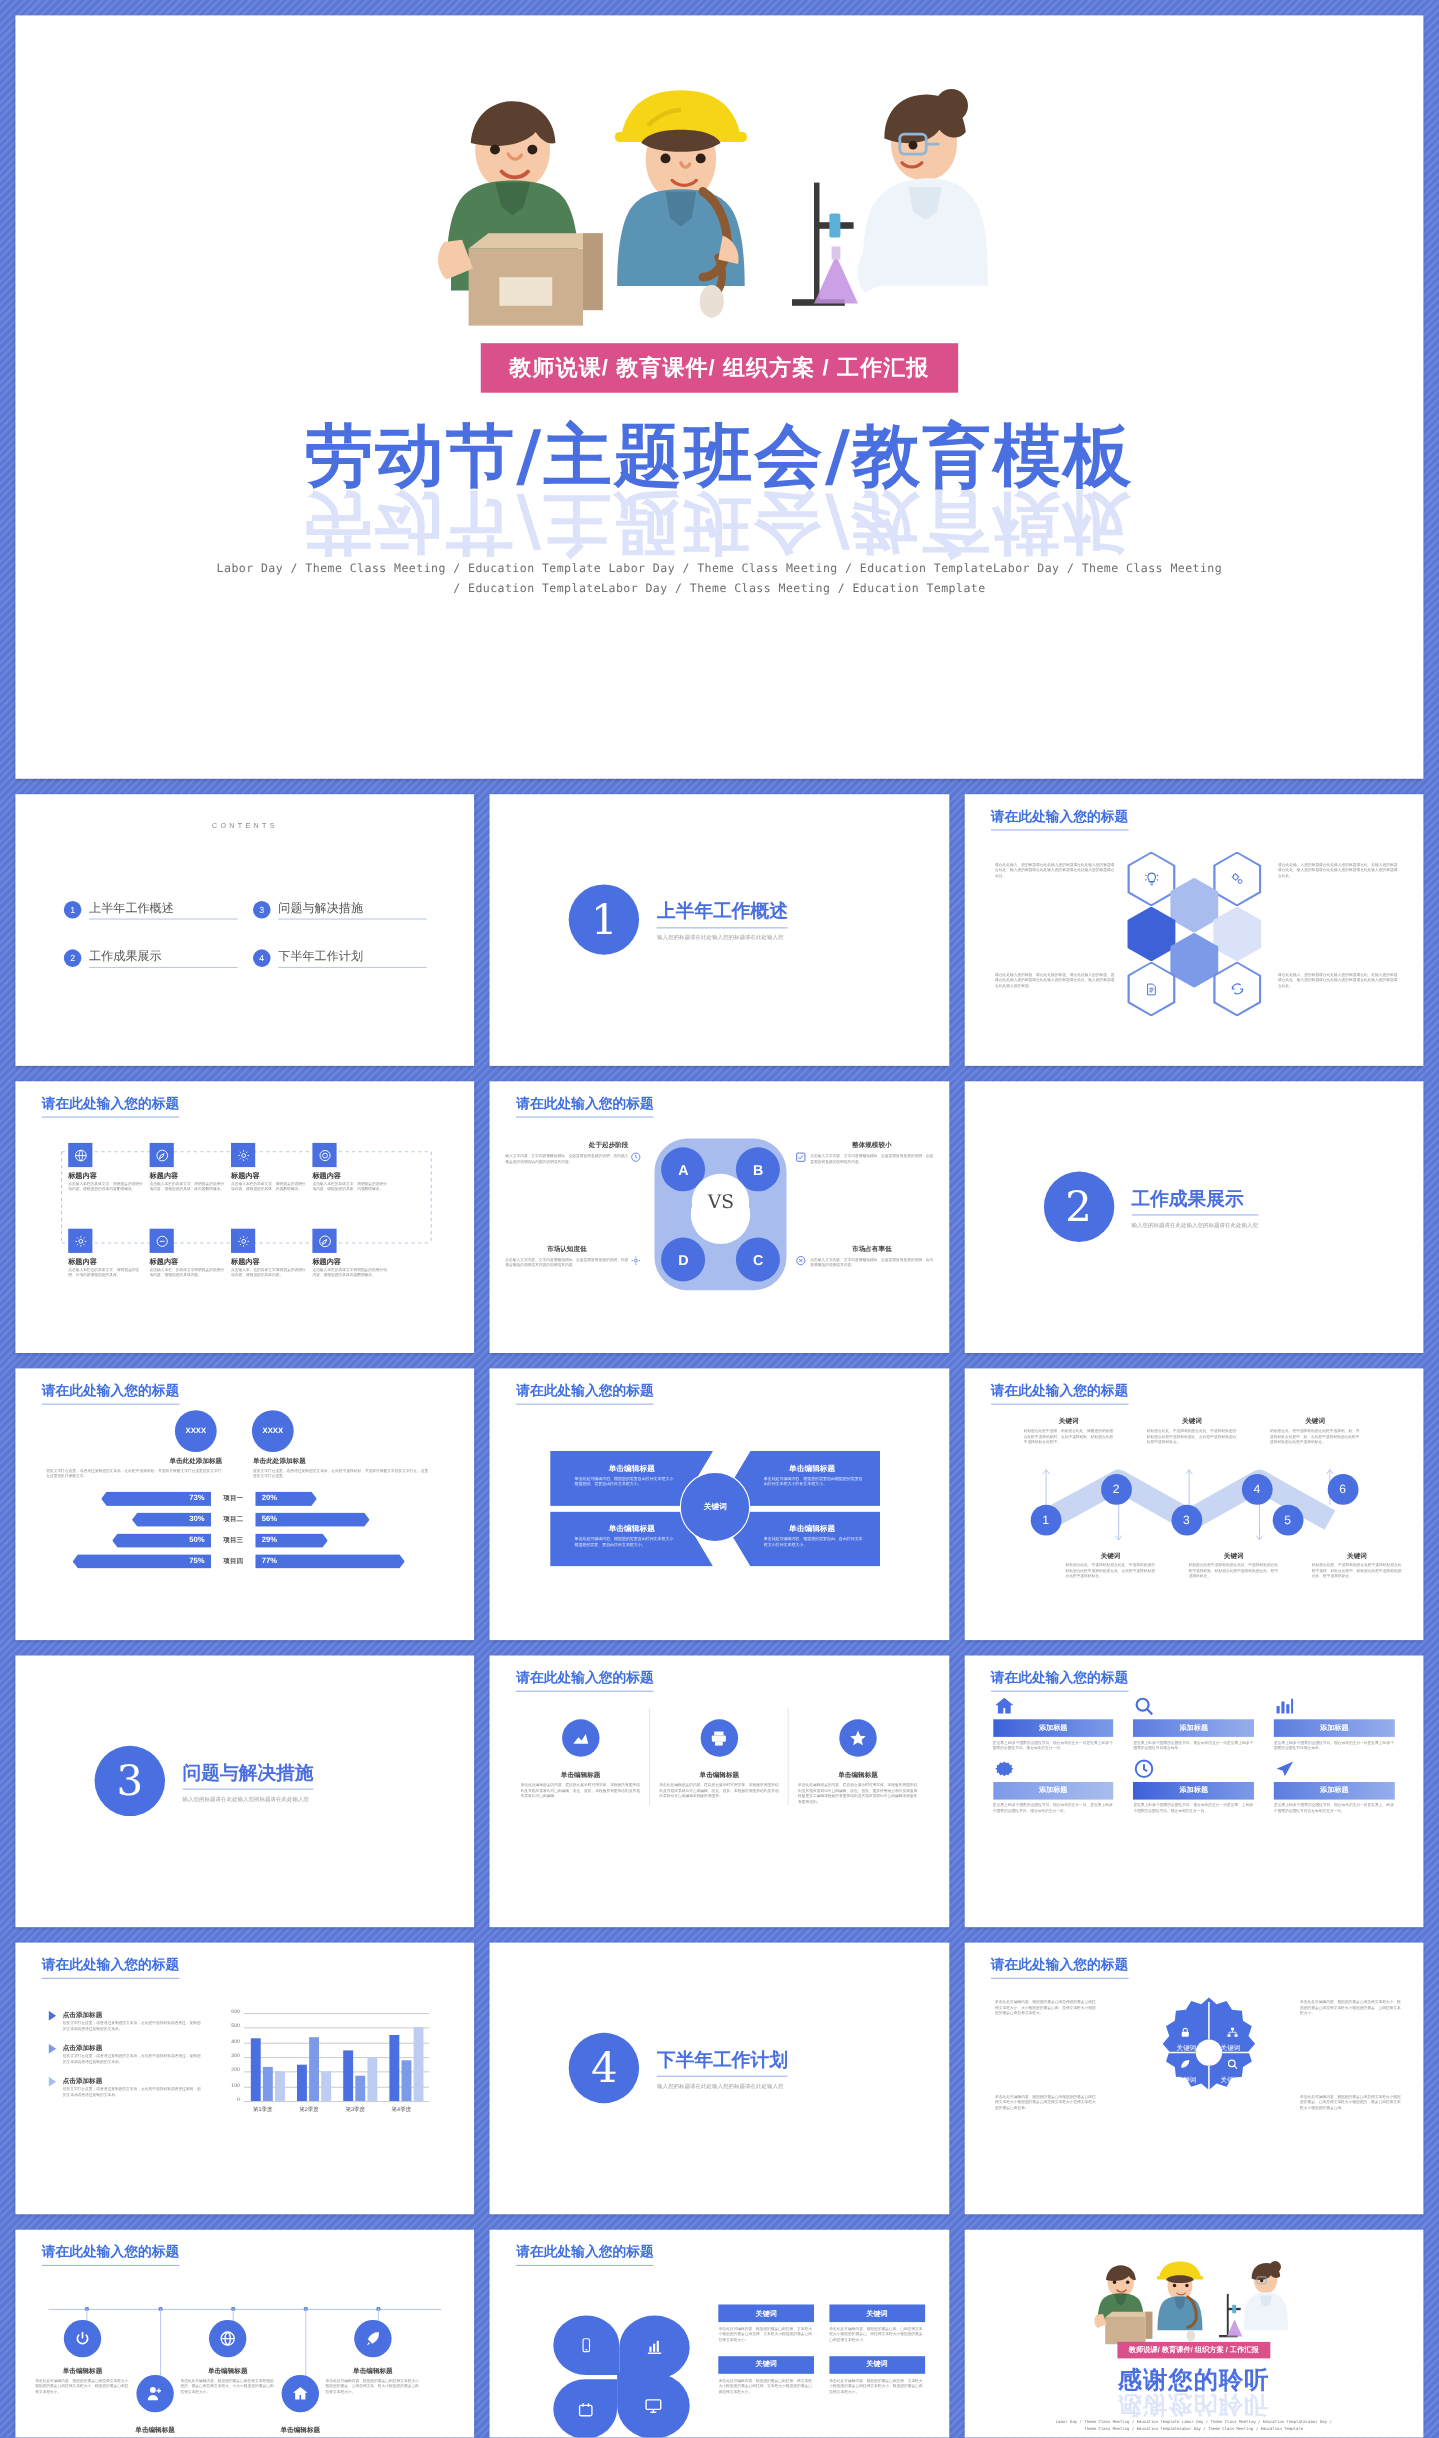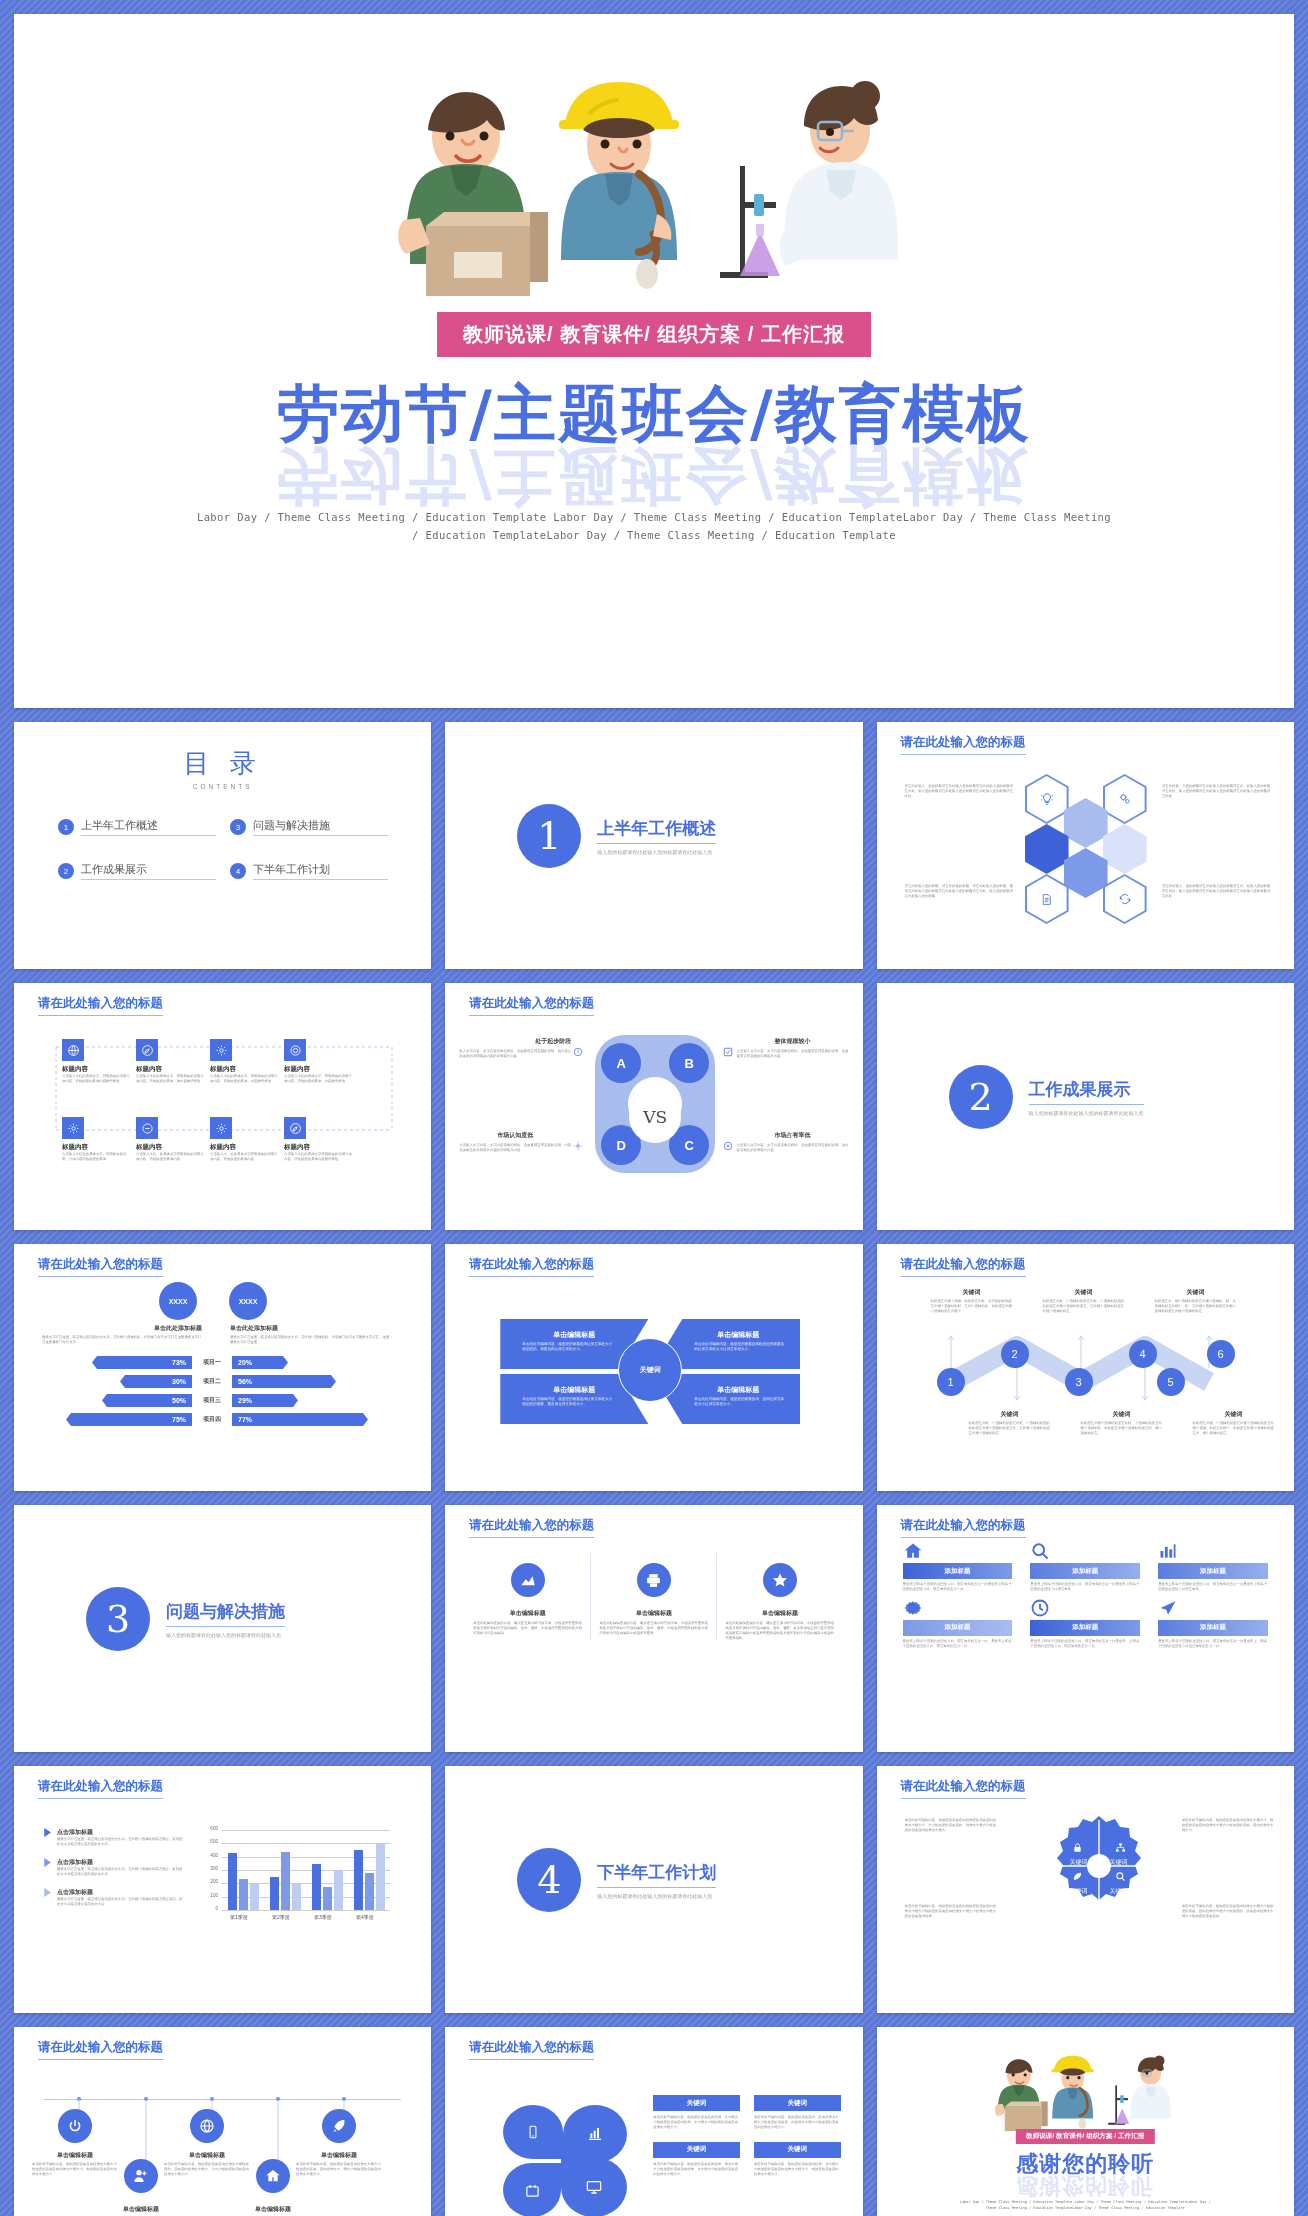--- a/index.html
+++ b/index.html
@@ -203,21 +203,20 @@
     <div class="tagbar">教师说课/ 教育课件/ 组织方案 / 工作汇报</div>
     <div class="hero-title-reflect">劳动节/主题班会/教育模板</div>
     <div class="hero-title">劳动节/主题班会/教育模板</div>
     <div class="hero-sub">Labor Day / Theme Class Meeting / Education Template Labor Day / Theme Class Meeting / Education TemplateLabor Day / Theme Class Meeting / Education TemplateLabor Day / Theme Class Meeting / Education Template</div>
   </div>
 
   <div class="row">
 
     <div class="slide sm">
       <div style="position:absolute;left:0;right:0;top:24px;text-align:center;">
-        <div class="toc-cn">目 录</div>
         <div class="toc-en">CONTENTS</div>
       </div>
       <div class="toc-grid">
         <div class="toc-item">
           <span class="toc-num">1</span>
           <span class="toc-lbl">上半年工作概述</span>
         </div>
         <div class="toc-item">
           <span class="toc-num">3</span>
           <span class="toc-lbl">问题与解决措施</span>
@@ -390,21 +389,21 @@
       <div class="s-title">请在此处输入您的标题</div>
       <div style="position:absolute;left:146px;top:48px;width:128px;height:146px;">
         <svg width="128" height="146" viewBox="0 0 128 146">
           <path d="M34 4h60a30 30 0 0130 30v78a30 30 0 01-30 30H34A30 30 0 014 112V34A30 30 0 0134 4z" fill="#a8bdee"></path>
           <circle cx="64" cy="73" r="27" fill="#fff"></circle>
         </svg>
         <div class="vs-node" style="position:absolute;left:10px;top:12px;">A</div>
         <div class="vs-node" style="position:absolute;right:10px;top:12px;">B</div>
         <div class="vs-node" style="position:absolute;left:10px;bottom:12px;">D</div>
         <div class="vs-node" style="position:absolute;right:10px;bottom:12px;">C</div>
-        <div class="vs-core" style="position:absolute;left:38px;top:60px;">VS</div>
+        <div class="vs-core" style="position:absolute;left:38px;top:36px;">VS</div>
       </div>
       <div style="position:absolute;left:14px;top:54px;width:112px;text-align:right;">
         <div class="mini-h">处于起步阶段</div>
         <div class="body-txt" style="text-align:left;margin-top:3px;">输入文字内容、文字内容需概括精练、全面直观言简意赅的说明、改内容占需要您的说明或该内容的说明或其内容。</div>
       </div>
       <div style="position:absolute;left:128px;top:64px;color:#4a6fe0;">
         <svg width="10" height="10" viewBox="0 0 24 24" fill="none" stroke="#4a6fe0" stroke-width="1.8">
             <circle cx="12" cy="12" r="9"></circle>
             <path d="M12 7v5l3 2"></path>
           </svg>

